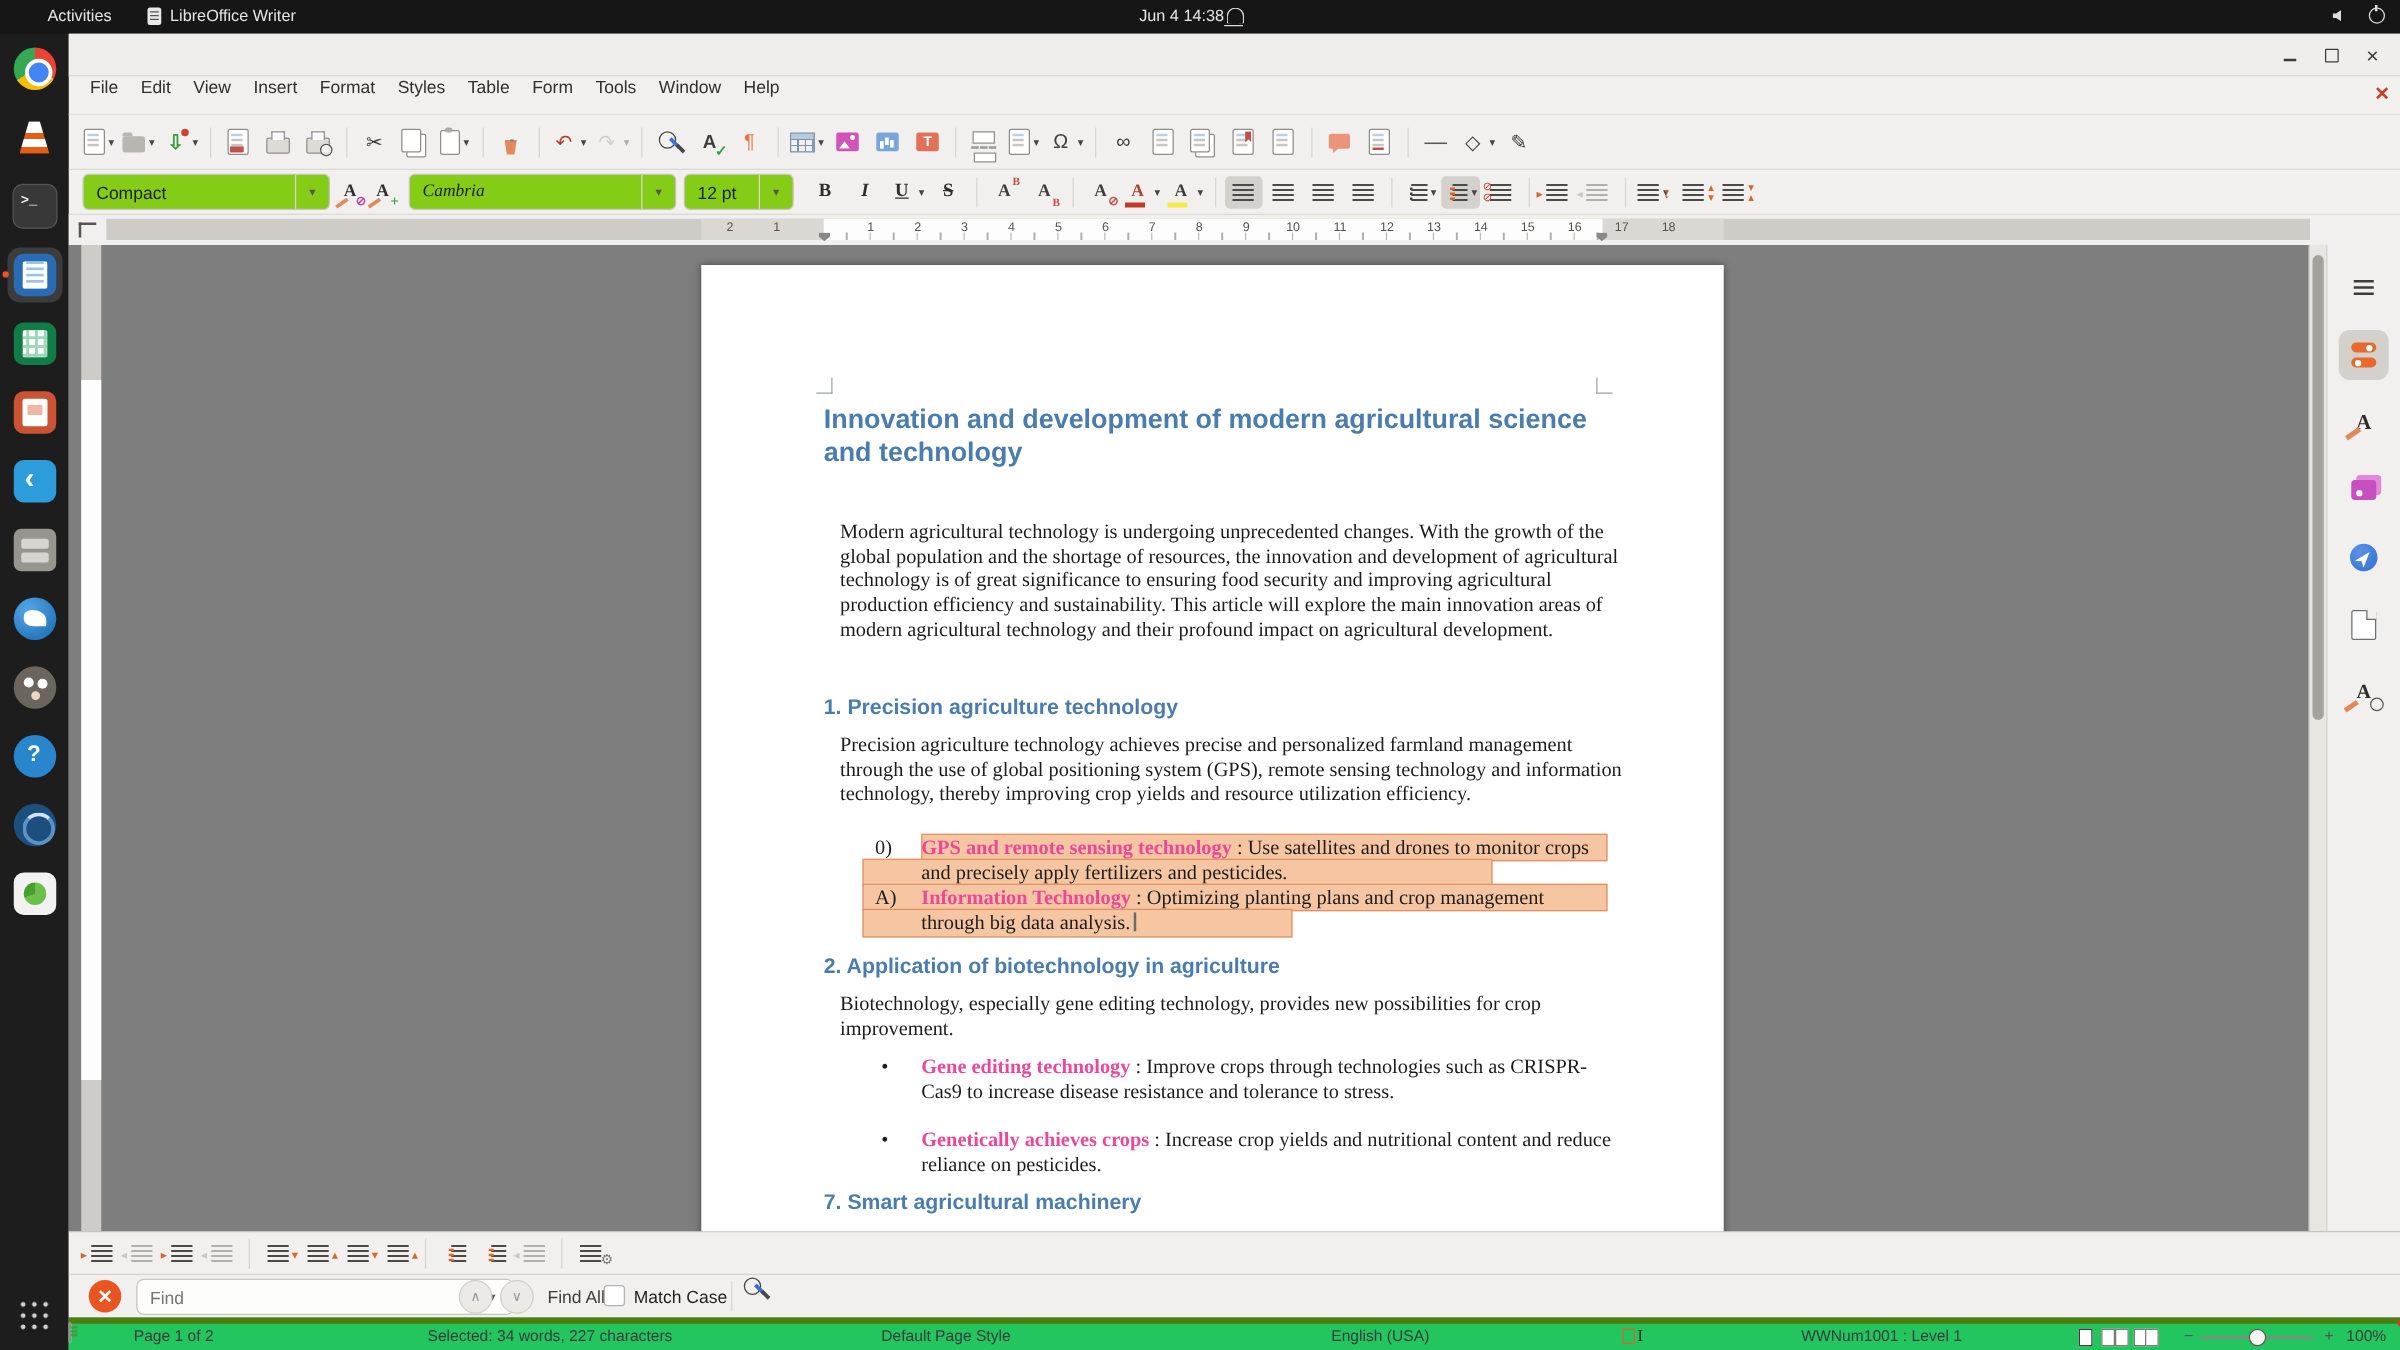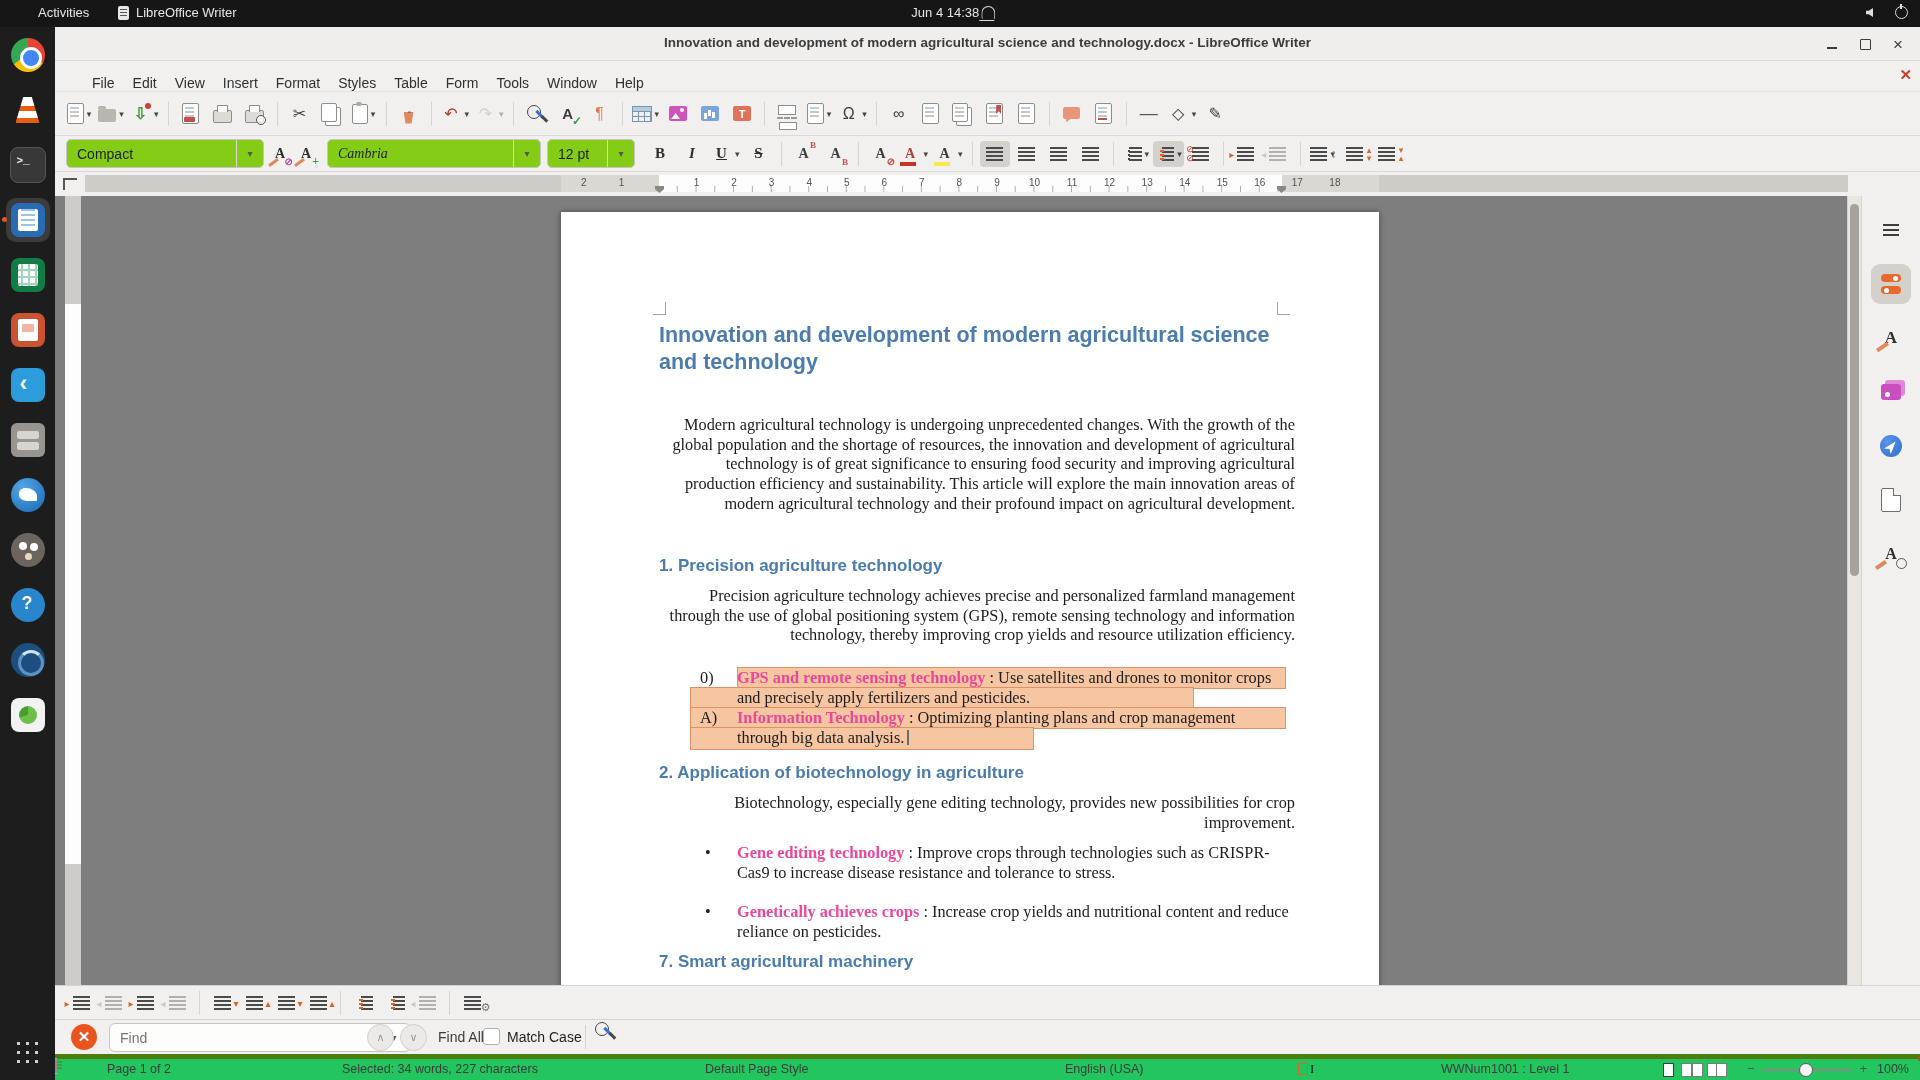--- a/index.html
+++ b/index.html
@@ -60,21 +60,21 @@
      background-image:radial-gradient(#cfcfcf 1.8px,transparent 2px);background-size:9px 9px}
   
   #win{position:absolute;left:55px;top:27px;width:1865px;height:1053px;background:#f2f0ee;display:flex;flex-direction:column;font-size:14px;color:#2f2f2f}
   .titlebar{height:33px;background:#f0eeec;border-bottom:1px solid #dcd8d3;position:relative;flex:none}
   .titlebar .ttl{position:absolute;left:0;right:0;top:8px;text-align:center;font-weight:bold;font-size:13.5px;color:#3b3b3b}
   .wctrls{position:absolute;right:12px;top:7px;display:flex;gap:13px}
   .wc{width:20px;height:20px;display:flex;align-items:center;justify-content:center;color:#3b3b3b}
   .wc-min::after{content:"";width:10px;height:2px;background:#3b3b3b;margin-top:8px}
   .wc-max::after{content:"";width:9px;height:9px;border:1.6px solid #3b3b3b;border-radius:1px}
   .wc-close::after{content:"×";font-size:17px;line-height:1}
-  .menubar{height:30px;display:flex;align-items:flex-end;padding-left:28px;position:relative;flex:none}
+  .menubar{height:30px;display:flex;align-items:flex-start;padding-left:8px;position:relative;flex:none}
   .menu-item{padding:4px 9px;color:#2f2f2f}
   #menu-close{position:absolute;right:8px;top:5px;color:#c3402f;font-size:15px;font-weight:bold}
   
   .toolbar{height:43px;display:flex;align-items:center;padding-left:8px;border-top:1px solid #e6e3df;flex:none}
   .formatbar{height:35px;display:flex;align-items:center;padding-left:8px;border-top:1px solid #dcd8d3;flex:none}
   .tbtn{height:30px;min-width:26px;display:inline-flex;align-items:center;justify-content:center;margin:0 1px;border-radius:4px;position:relative;padding:0 2px}
   .formatbar .tbtn{height:26px}
   .tbtn.active{background:#d4d0cb}
   .tbtn.disabled{opacity:.38}
   .tsep{width:1px;height:24px;background:#d8d4cf;margin:0 6px;display:inline-block}
@@ -171,21 +171,21 @@
   .docarea{flex:1;background:#7e7e7e;position:relative;overflow:hidden}
   #vruler{position:absolute;left:10px;top:0;width:16px;height:100%;background:#cfccc8}
   #vruler::after{content:"";position:absolute;left:0;top:108px;width:100%;height:560px;background:#fdfdfd}
   #page{position:absolute;left:506px;top:16px;width:818px;height:784px;background:#ffffff;box-shadow:0 0 6px rgba(0,0,0,.45);font-family:"Liberation Serif","DejaVu Serif",serif;color:#1c1c1c}
   .cmark{position:absolute;width:12px;height:12px;border-color:#9aa4ad;border-style:solid;border-width:0}
   .cm-tl{left:92px;top:90px;border-right-width:1px;border-bottom-width:1px}
   .cm-tr{left:716px;top:90px;border-left-width:1px;border-bottom-width:1px}
   .h-blue{position:absolute;left:98px;width:632px;color:#4a7cae;font-family:"Liberation Sans",sans-serif;font-weight:bold}
   #doc-title{top:110px;font-size:21.5px;line-height:26.5px}
   #doc-intro-h{top:176px;font-size:17px}
-  .bodytext{position:absolute;left:98px;width:636px;font-size:16.3px;line-height:19.7px;text-align:right}
+  .bodytext{position:absolute;left:111px;width:636px;font-size:16.3px;line-height:19.7px;text-align:left}
   #p-intro{top:203px}
   #h3-1{top:344px;font-size:17px}
   #p1{top:374px}
   #h3-2{top:551px;font-size:17px}
   #p2{top:581px}
   #h3-3{top:740px;font-size:17px}
   .sel-rect{position:absolute;background:#f6c5a1;border:1px solid #de9066}
   .listblock{position:absolute;left:176px;width:552px;font-size:16.3px;line-height:20px}
   .lmark{position:absolute;left:139px;width:34px;font-size:16.3px;line-height:20px}
   .bulblock{position:absolute;left:176px;width:552px;font-size:16.3px;line-height:19.7px}
@@ -320,21 +320,20 @@
       <div class="dock-item">
         <span class="dk dk-appcenter"></span>
       </div>
     </div>
   <div id="app-grid"></div>
 </div>
 
 <div id="win">
 
   <div class="titlebar">
-    <div class="ttl">Innovation and development of modern agricultural science and technology.docx - LibreOffice Writer</div>
     <div class="wctrls">
       <span class="wc wc-min"></span>
       <span class="wc wc-max"></span>
       <span class="wc wc-close"></span>
     </div>
   </div>
 
   <div class="menubar">
     <span id="menu-items"><span class="menu-item">File</span><span class="menu-item">Edit</span><span class="menu-item">View</span><span class="menu-item">Insert</span><span class="menu-item">Format</span><span class="menu-item">Styles</span><span class="menu-item">Table</span><span class="menu-item">Form</span><span class="menu-item">Tools</span><span class="menu-item">Window</span><span class="menu-item">Help</span></span>
     <span id="menu-close">✕</span>

